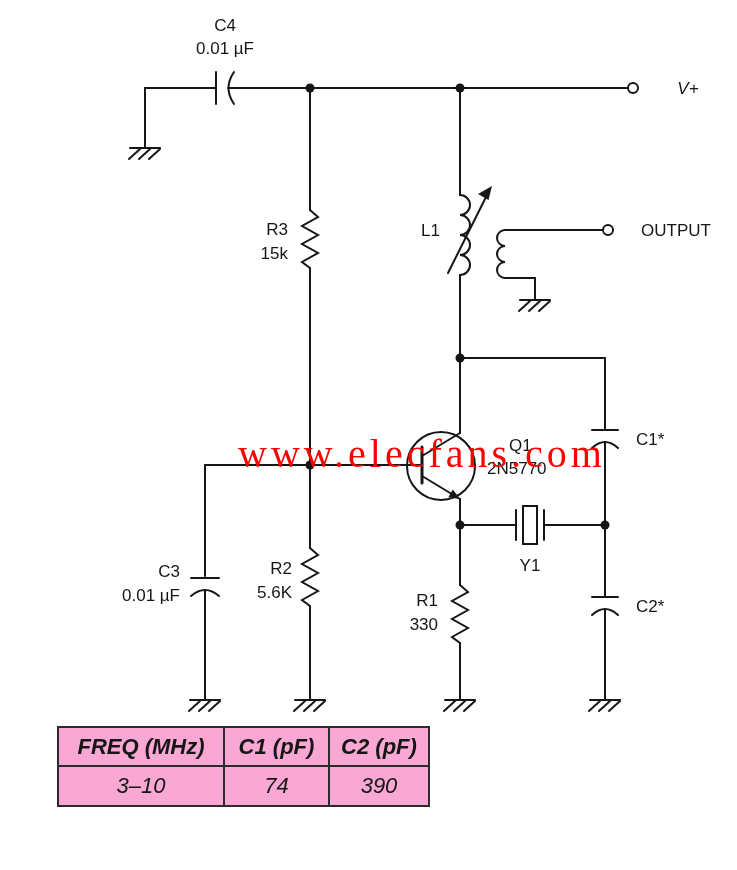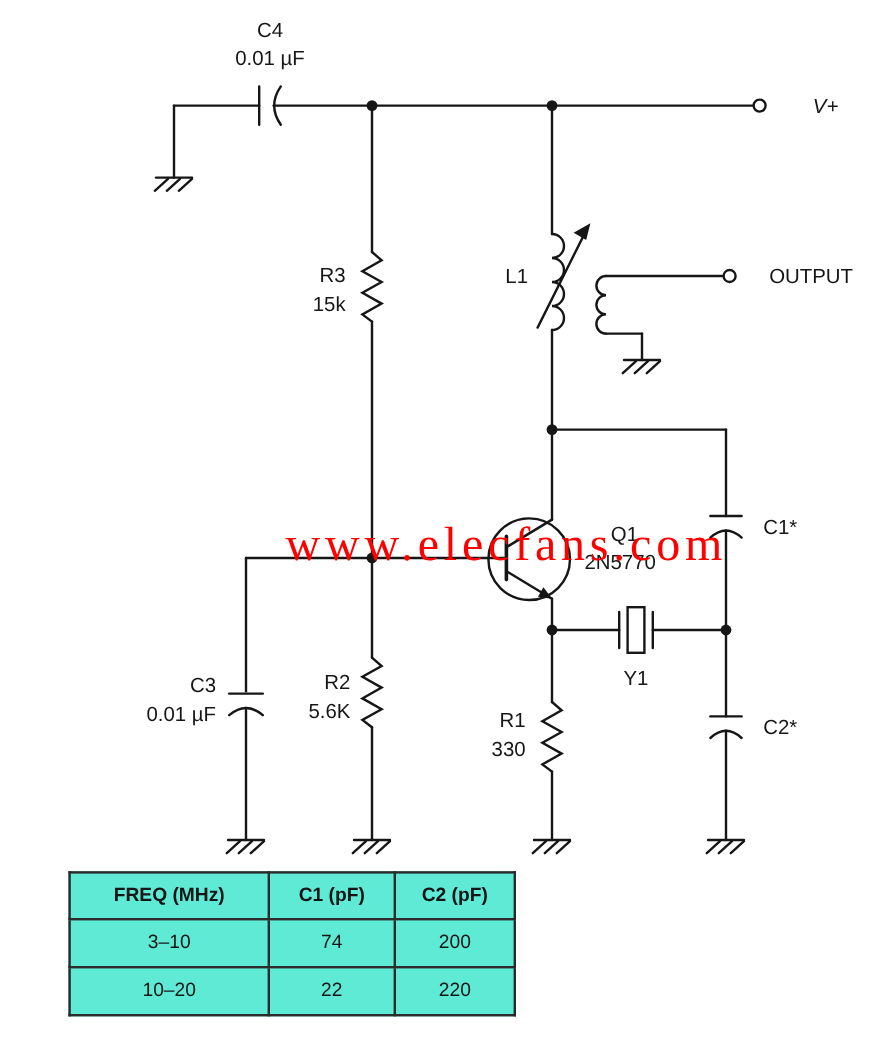--- a/index.html
+++ b/index.html
@@ -24,23 +24,24 @@
     letter-spacing: 4px;
     fill: #ff0000;
   }
   .freq-table {
     position: absolute;
     left: 57px;
     top: 726px;
   }
   .freq-table table {
     border-collapse: collapse;
-    background: #5eead4;
+    background: #f9a8d4;
     color: #161616;
-    font-size: 16px;
+    font-size: 22px;
+    font-style: italic;
   }
   .freq-table th, .freq-table td {
     border: 2px solid #2b2b2b;
     text-align: center;
     vertical-align: middle;
     padding: 0;
   }
   .freq-table th { font-weight: bold; height: 37px; }
   .freq-table td { height: 38px; border-radius: 13px; }
 </style>
@@ -199,24 +200,19 @@
         <tr>
           <th>FREQ (MHz)</th>
           <th>C1 (pF)</th>
           <th>C2 (pF)</th>
         </tr>
       </thead>
       <tbody>
         <tr>
           <td>3–10</td>
           <td>74</td>
-          <td>200</td>
-        </tr>
-        <tr>
-          <td>10–20</td>
-          <td>22</td>
-          <td>220</td>
+          <td>390</td>
         </tr>
       </tbody>
     </table>
   </div>
 
 </div>
 
 </body></html>

